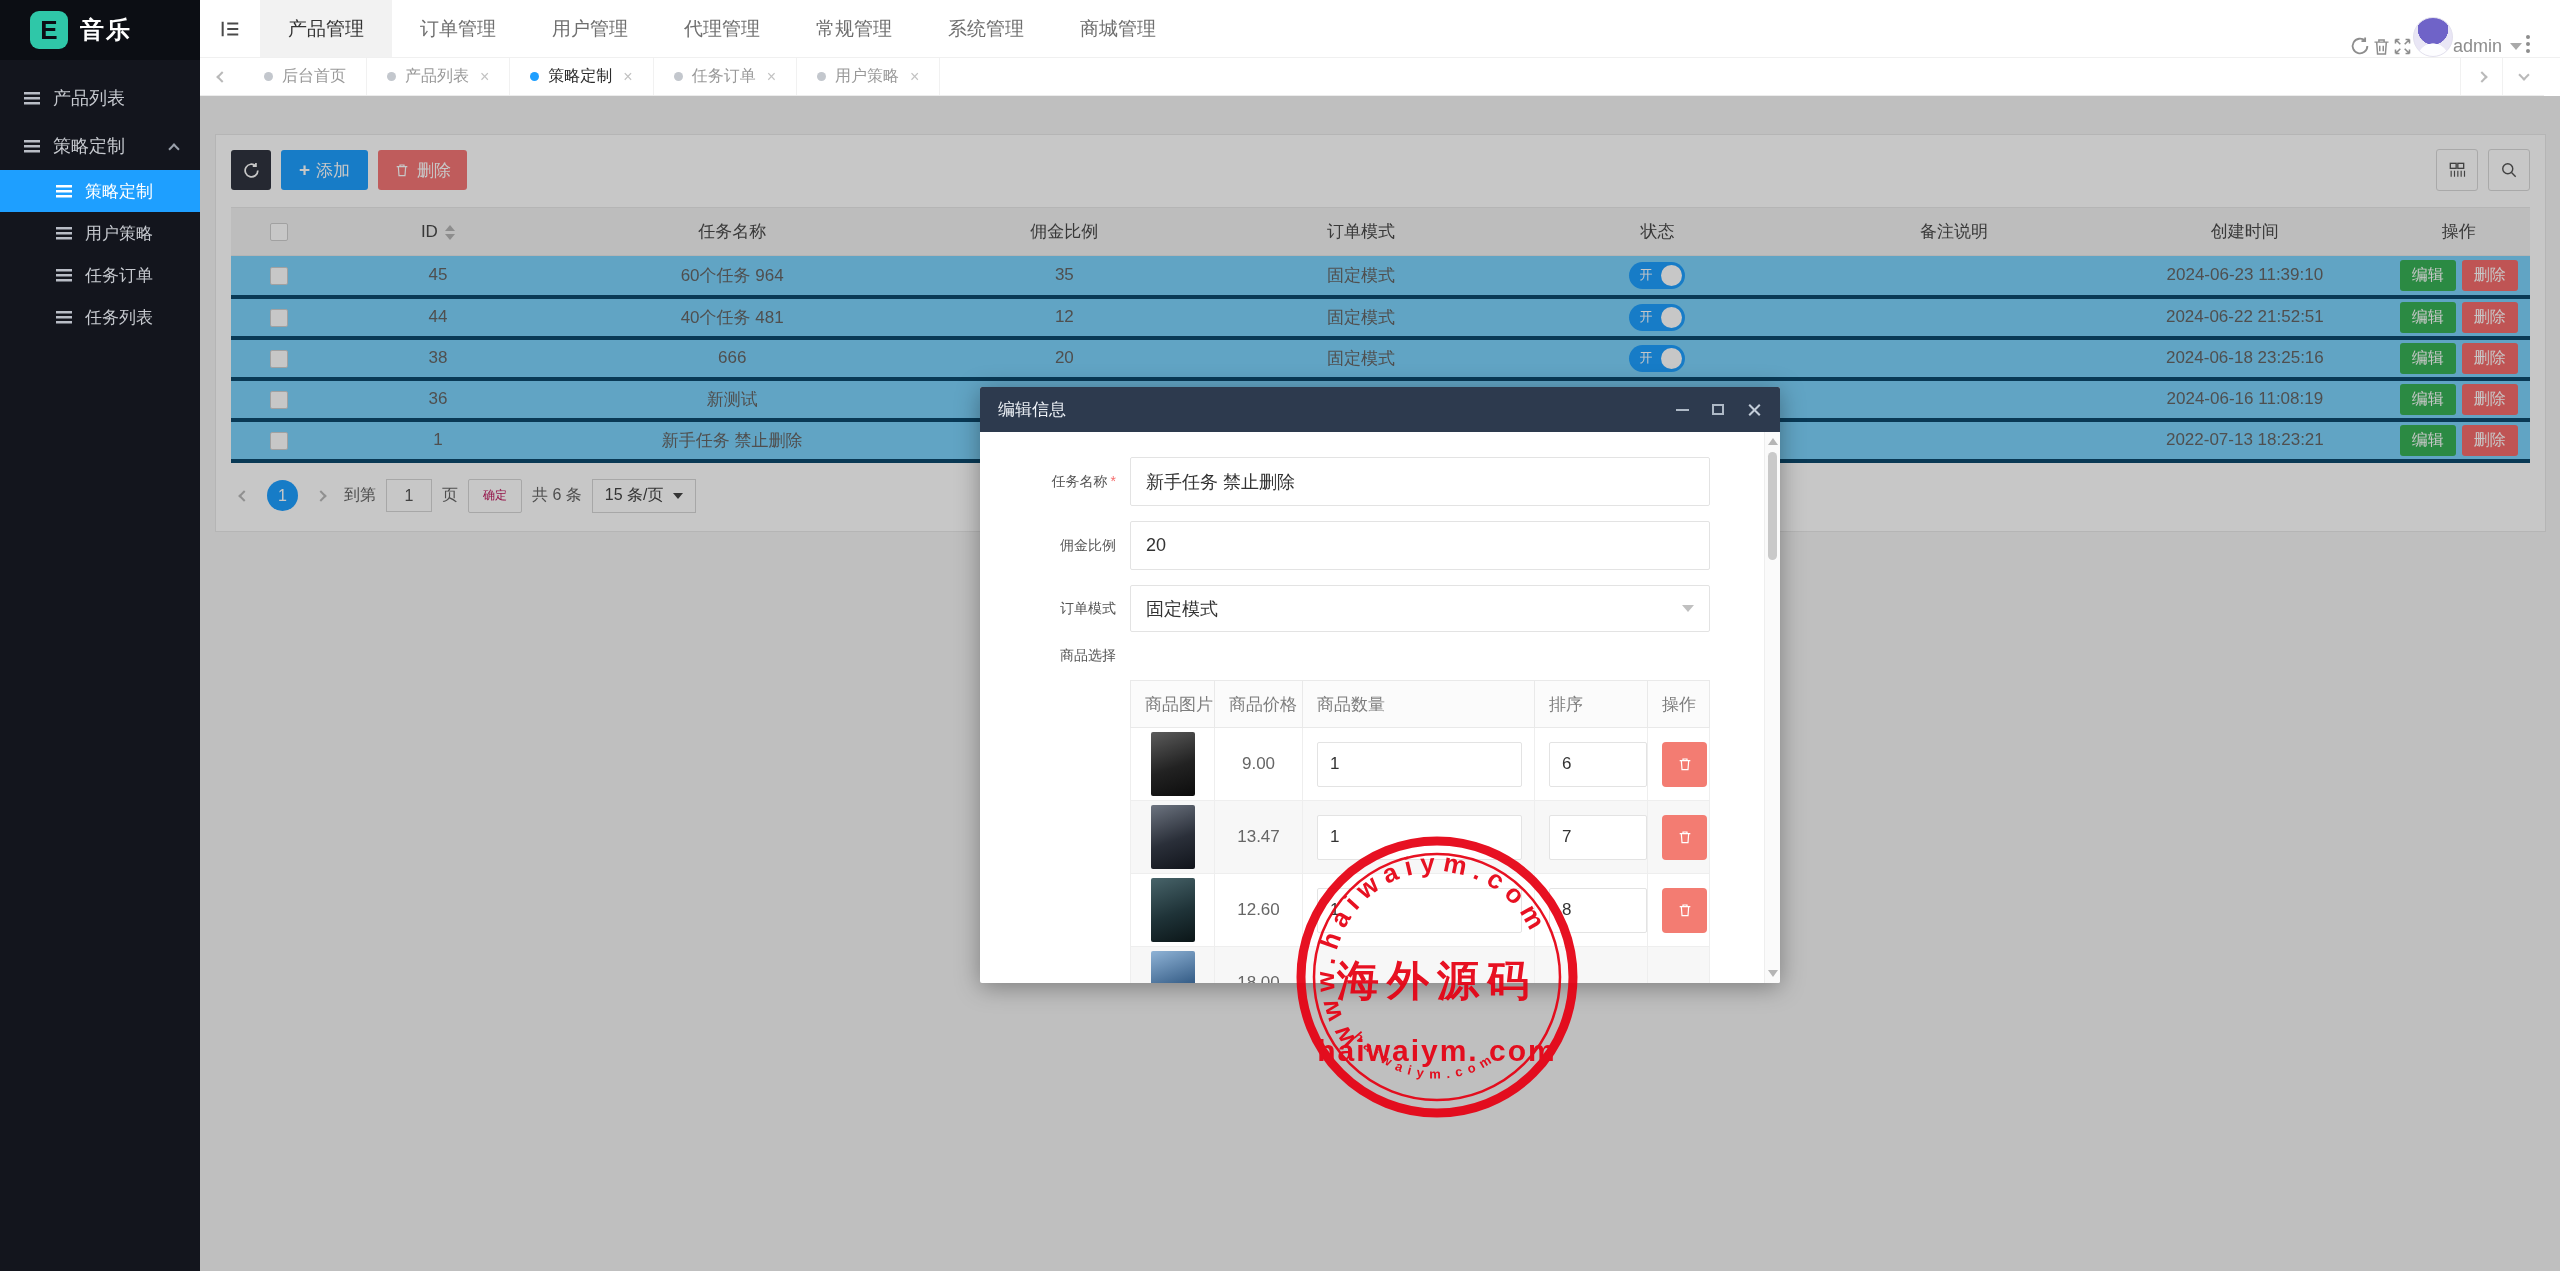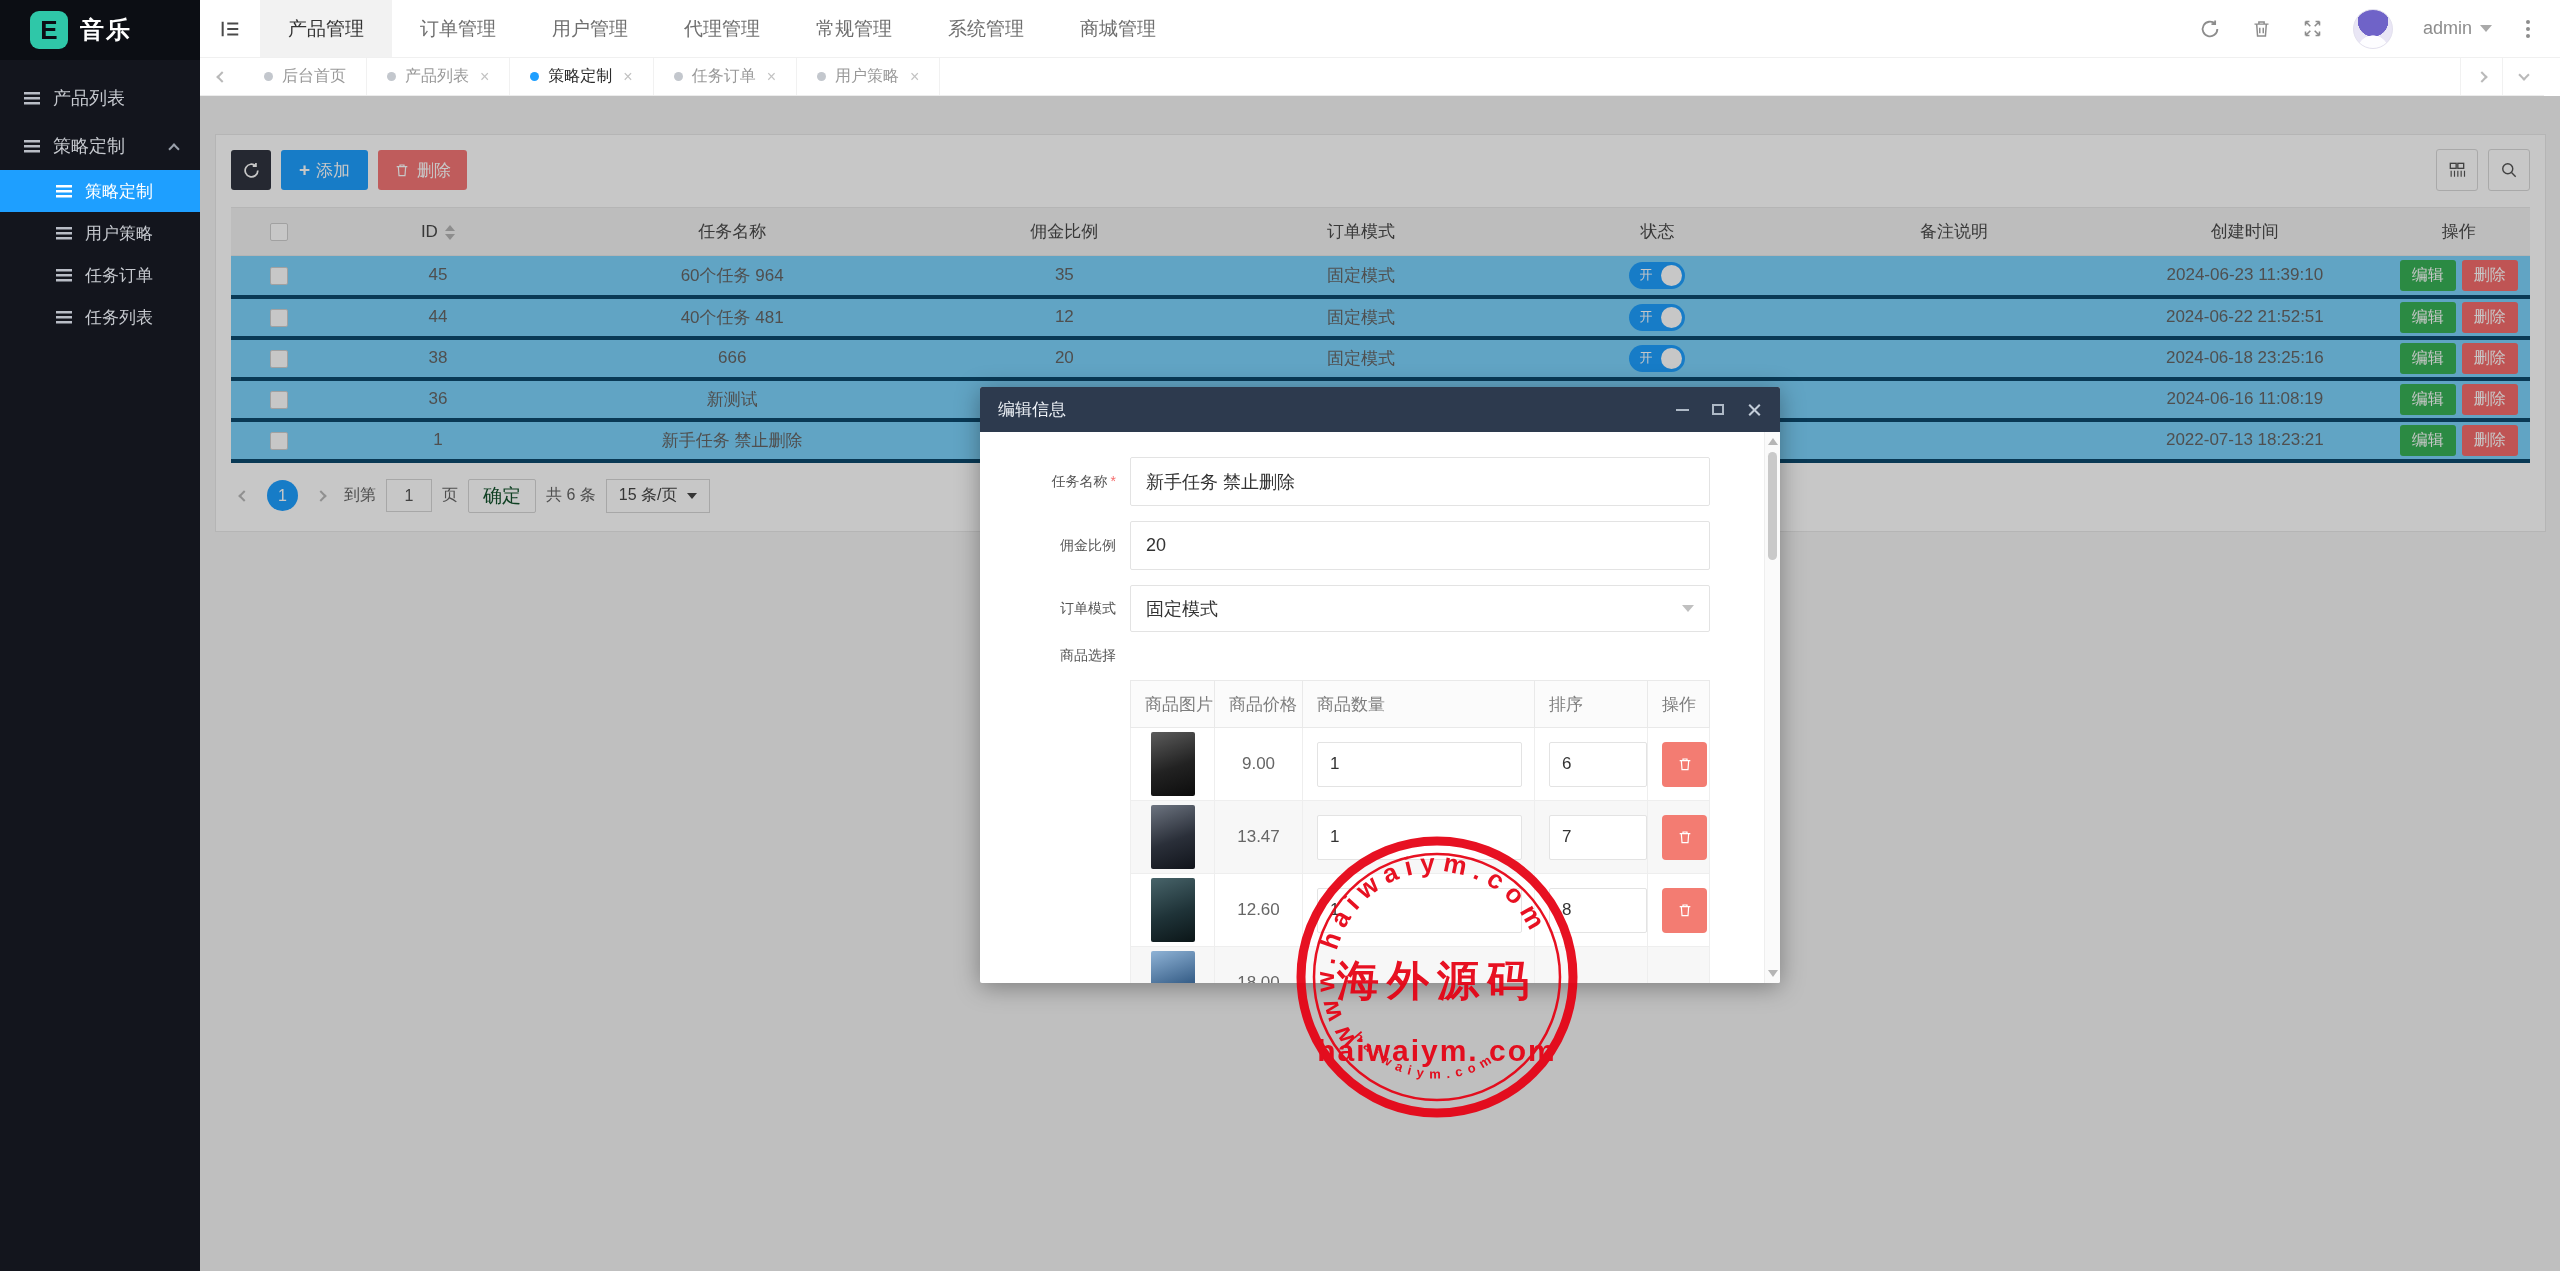--- a/index.html
+++ b/index.html
@@ -26,21 +26,21 @@
   .chev-left { transform:rotate(135deg); border-color:#b9b9b9; }
   .chev-right { transform:rotate(-45deg); border-color:#b9b9b9; }
   .chev-down { transform:rotate(45deg); border-color:#b9b9b9; margin-top:-3px; }
 
   
   .topbar { position:absolute; left:200px; top:0; right:0; height:58px; background:#fff; border-bottom:1px solid #f0f0f0; display:flex; align-items:stretch; z-index:9; }
   .collapse-btn { width:60px; display:flex; align-items:center; justify-content:center; color:#4a4a4a; cursor:pointer; }
   .top-menu { display:flex; align-items:stretch; }
   .top-item { padding:0 28px; display:flex; align-items:center; font-size:19px; color:#6f6f6f; cursor:pointer; }
   .top-item.active { background:#f2f2f2; color:#333; }
-  .top-actions { margin-left:auto; display:flex; align-items:center; gap:30px; padding-right:26px; color:#8d8d8d; }
+  .top-actions { margin-left:auto; display:flex; align-items:flex-end; padding-right:26px; color:#8d8d8d; }
   .icon-btn { display:flex; align-items:center; justify-content:center; cursor:pointer; color:#8d8d8d; }
   .avatar { width:40px; height:40px; border-radius:50%; background:
       radial-gradient(circle at 50% 108%, #fdfdff 0 34%, transparent 35%),
       radial-gradient(circle at 50% 30%, #6f63c8 0 46%, transparent 47%),
       #e9e6f5; border:1px solid #e3e1ee; }
   .admin-wrap { display:flex; align-items:center; gap:8px; color:#8d8d8d; font-size:18px; cursor:pointer; }
   .caret-down { width:0; height:0; border-left:6px solid transparent; border-right:6px solid transparent; border-top:7px solid #a9a9a9; }
   .dots { display:inline-flex; flex-direction:column; gap:3px; cursor:pointer; padding:4px; }
   .dots i { width:4px; height:4px; border-radius:50%; background:#8d8d8d; }
 
@@ -78,21 +78,21 @@
   .toggle { width:56px; height:27px; border-radius:14px; background:#1E9FFF; display:inline-flex; align-items:center; position:relative; cursor:pointer; vertical-align:middle; }
   .toggle-label { color:#fff; font-size:13px; margin-left:10px; }
   .toggle-knob { position:absolute; right:3px; top:3px; width:21px; height:21px; border-radius:50%; background:#fff; }
   .btn-edit { height:31px; padding:0 12px; margin:0 3px; border:none; border-radius:3px; background:#38b157; color:#fff; font-size:16px; cursor:pointer; }
   .btn-del { height:31px; padding:0 12px; margin:0 3px; border:none; border-radius:3px; background:#f56c6c; color:#fff; font-size:16px; cursor:pointer; }
 
   .pager { display:flex; align-items:center; gap:10px; margin-top:16px; font-size:16px; color:#666; }
   .pg-nav { width:26px; height:26px; display:flex; align-items:center; justify-content:center; cursor:pointer; }
   .pg-cur { width:31px; height:31px; border-radius:50%; background:#1E9FFF; color:#fff; display:flex; align-items:center; justify-content:center; font-size:16px; cursor:pointer; }
   .pg-input { width:46px; height:33px; border:1px solid #d6d6d6; text-align:center; font-size:16px; color:#555; background:#fff; }
-  .pg-confirm { height:34px; padding:0 14px; background:#fff; border:1px solid #d6d6d6; border-radius:2px; font-size:19px; color:#14532d; cursor:pointer; }
+  .pg-confirm { height:34px; padding:0 14px; background:#fff; border:1px solid #d6d6d6; border-radius:2px; font-size:12px; color:#be185d; cursor:pointer; }
   .pg-select { height:34px; padding:0 12px; background:#fff; border:1px solid #d6d6d6; display:flex; align-items:center; gap:10px; cursor:pointer; color:#444; }
   .pg-select .sel-caret { width:0; height:0; border-left:5px solid transparent; border-right:5px solid transparent; border-top:6px solid #444; }
 
   
   .dim { position:absolute; left:200px; top:96px; right:0; bottom:0; background:rgba(0,0,0,0.22); z-index:40; }
 
   
   .modal { position:absolute; left:980px; top:387px; width:800px; height:596px; background:#fff; z-index:60; box-shadow:0 4px 24px rgba(0,0,0,.35); border-radius:2px; overflow:hidden; }
   .modal-head { height:45px; background:#2d3a4e; display:flex; align-items:center; padding:0 18px; }
   .modal-title { color:#eef2f7; font-size:17px; }

